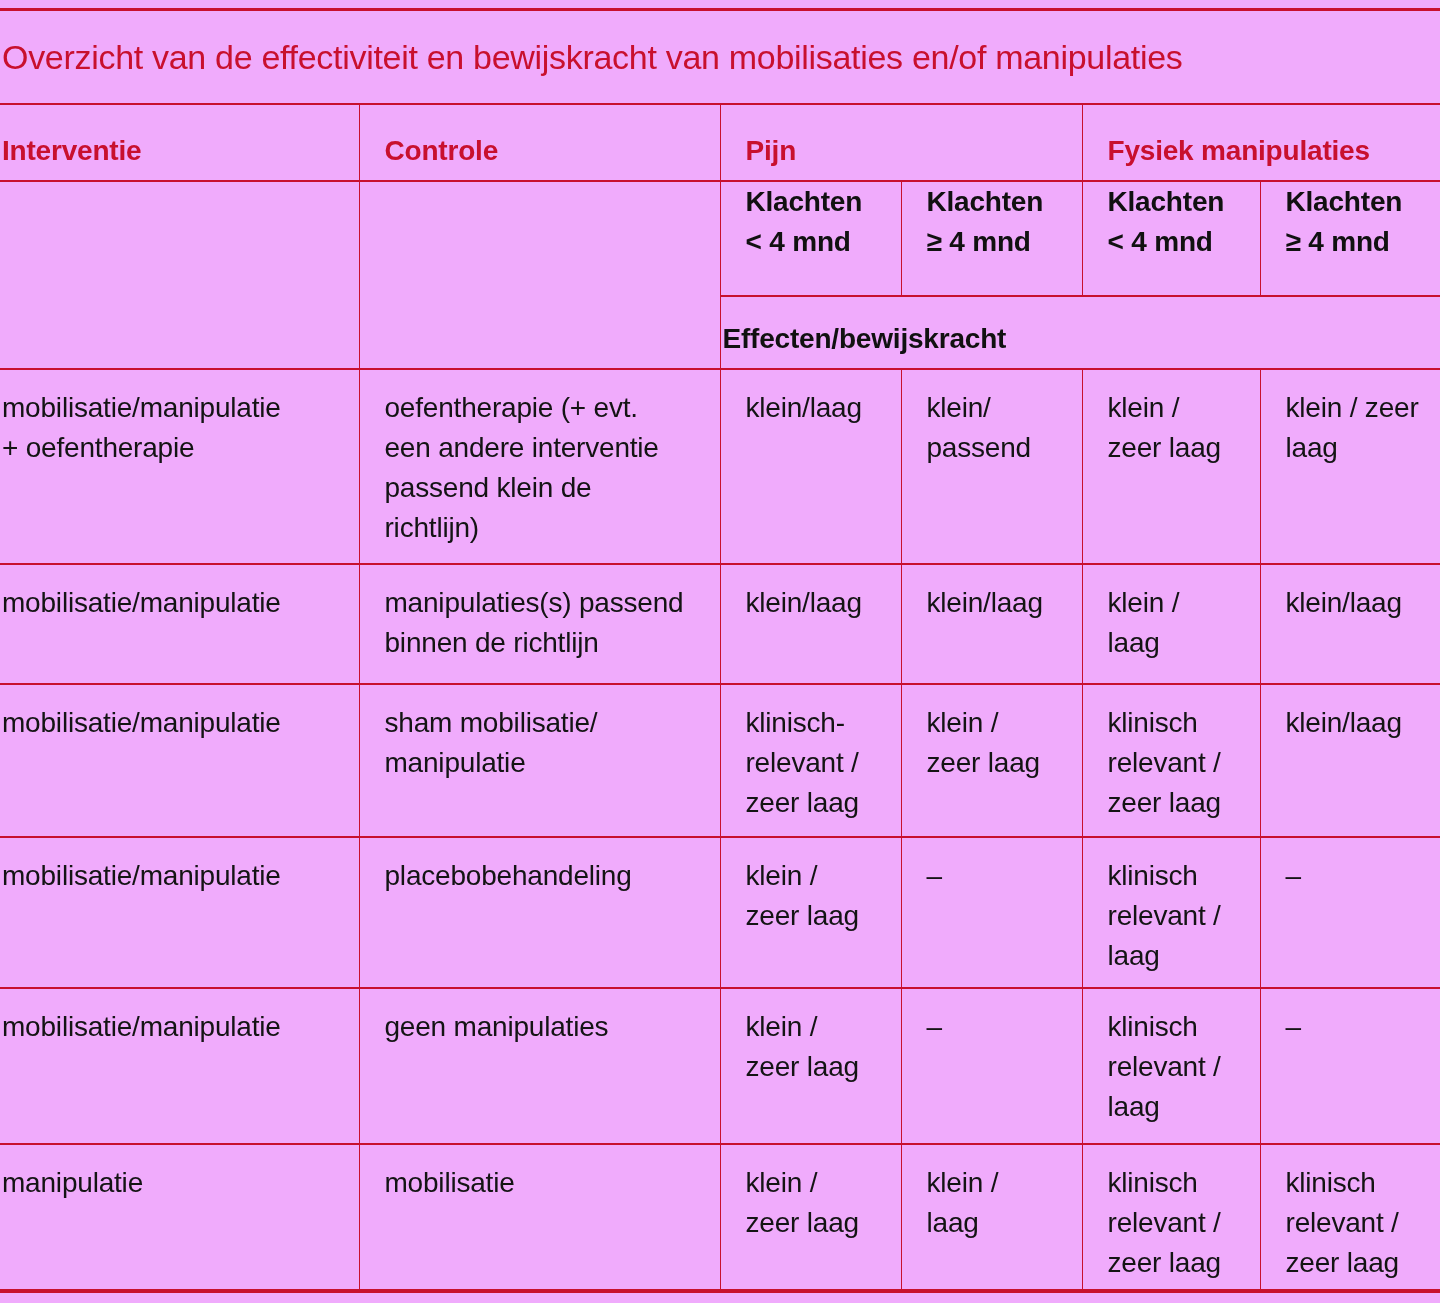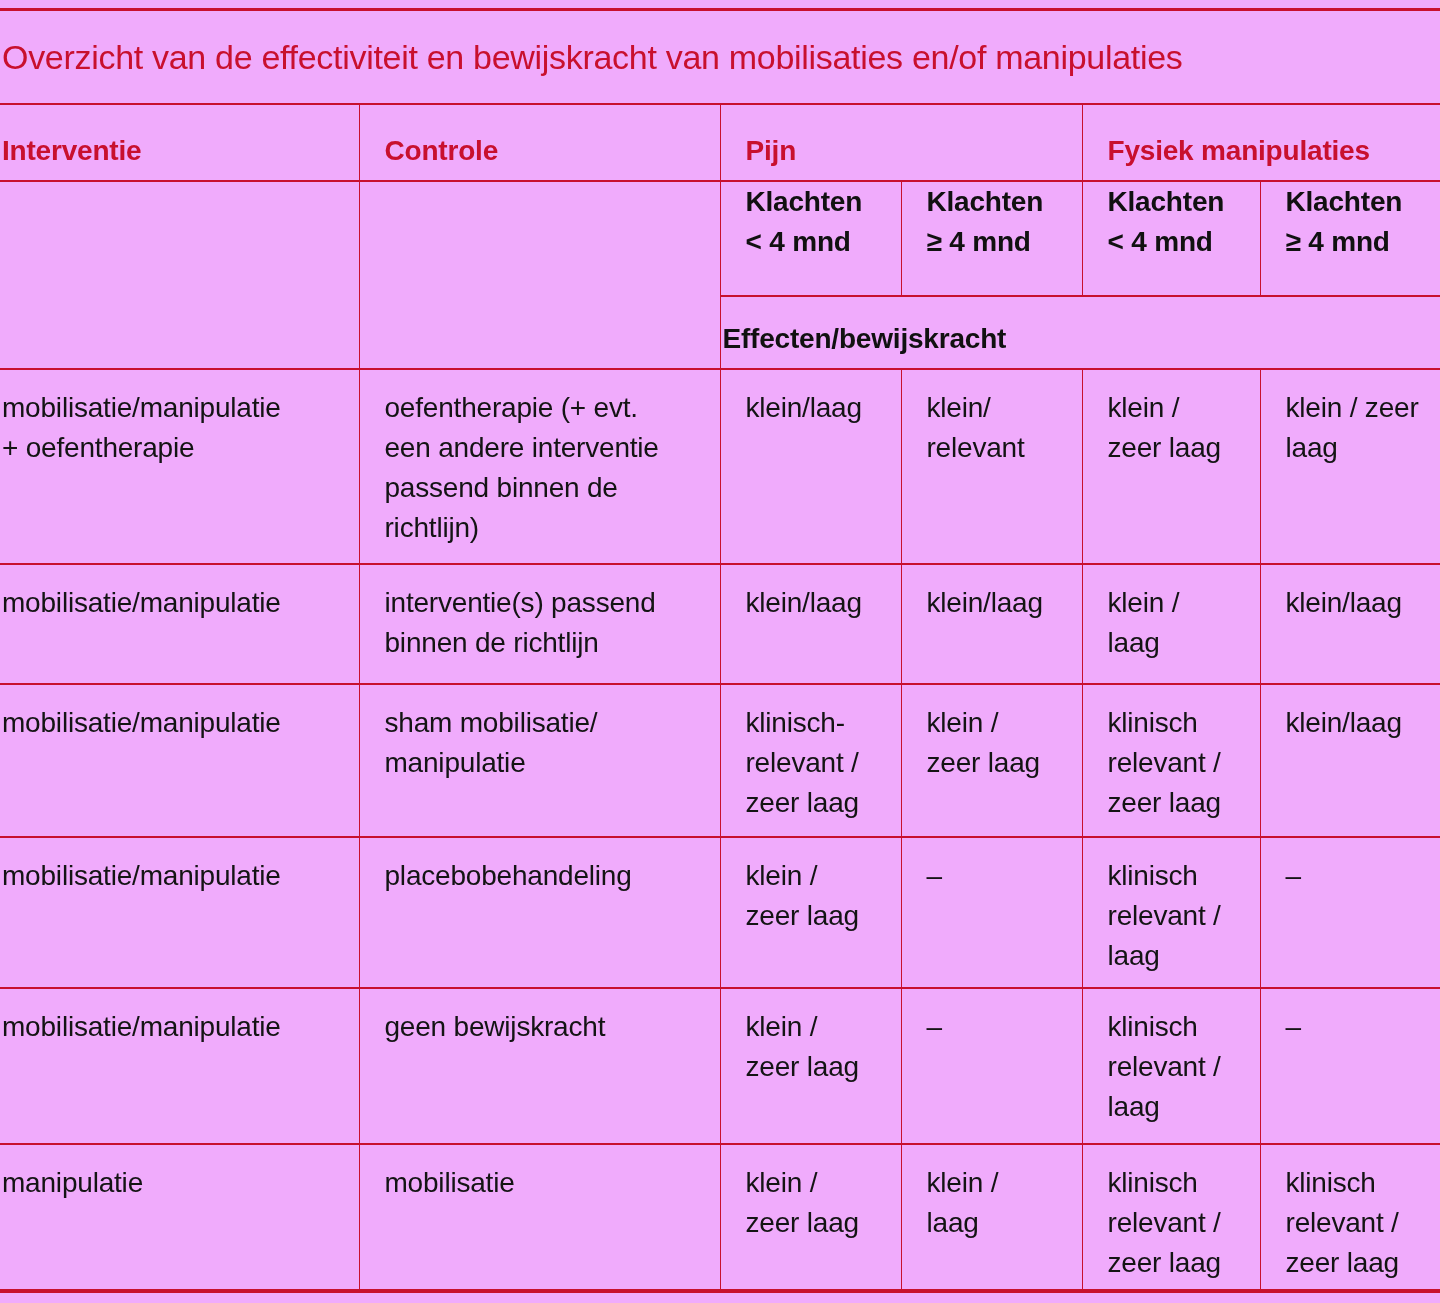--- a/index.html
+++ b/index.html
@@ -129,34 +129,34 @@
 
     <tr class="row-h3">
       <td colspan="4">Effecten/bewijskracht</td>
     </tr>
 
     <tr class="row-b1">
       <td>mobilisatie/manipulatie
 + oefentherapie</td>
       <td>oefentherapie (+ evt.
 een andere interventie
-passend binnen de
+passend klein de
 richtlijn)</td>
       <td>klein/laag</td>
       <td>klein/
-relevant</td>
+passend</td>
       <td>klein /
 zeer laag</td>
       <td>klein / zeer
 laag</td>
     </tr>
 
     <tr class="row-b2">
       <td>mobilisatie/manipulatie</td>
-      <td>interventie(s) passend
+      <td>manipulaties(s) passend
 binnen de richtlijn</td>
       <td>klein/laag</td>
       <td>klein/laag</td>
       <td>klein /
 laag</td>
       <td>klein/laag</td>
     </tr>
 
     <tr class="row-b3">
       <td>mobilisatie/manipulatie</td>
@@ -180,21 +180,21 @@
 zeer laag</td>
       <td>–</td>
       <td>klinisch
 relevant /
 laag</td>
       <td>–</td>
     </tr>
 
     <tr class="row-b5">
       <td>mobilisatie/manipulatie</td>
-      <td>geen bewijskracht</td>
+      <td>geen manipulaties</td>
       <td>klein /
 zeer laag</td>
       <td>–</td>
       <td>klinisch
 relevant /
 laag</td>
       <td>–</td>
     </tr>
 
     <tr class="row-b6">

